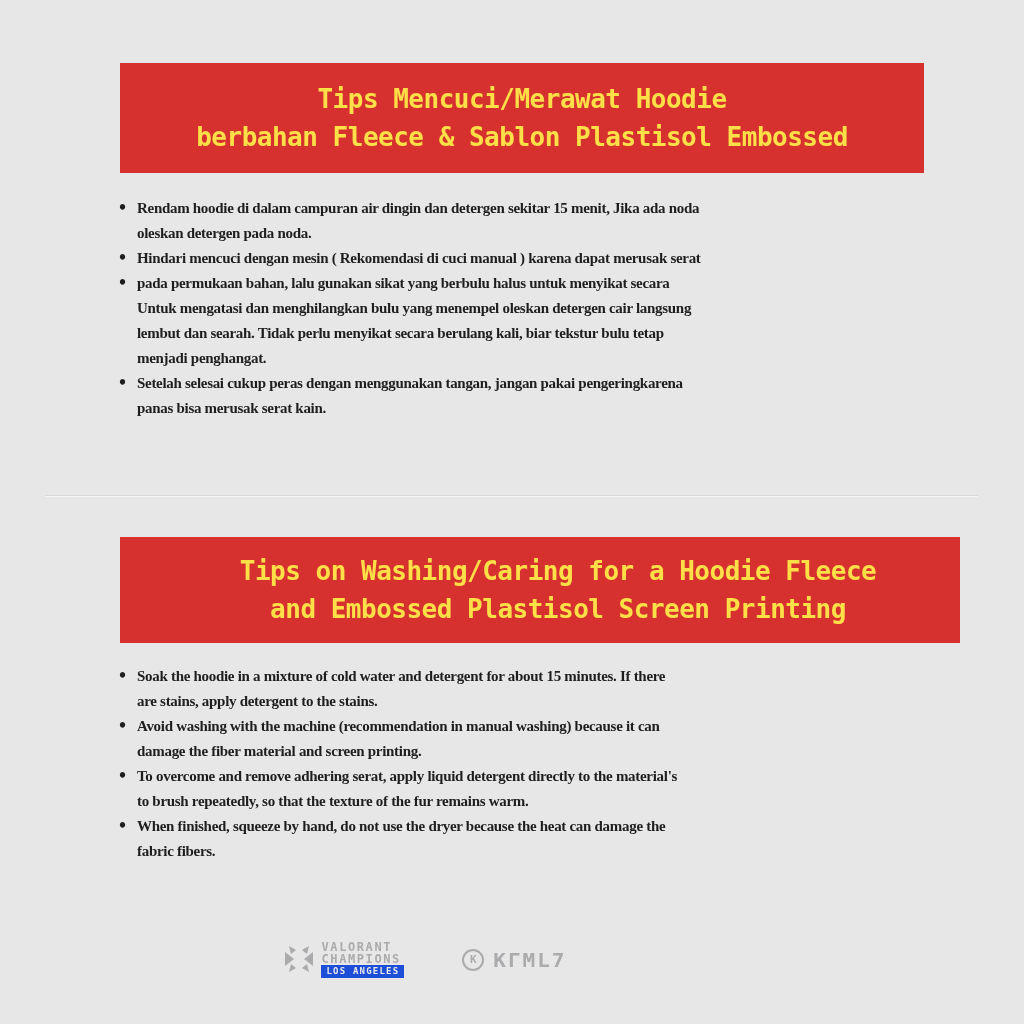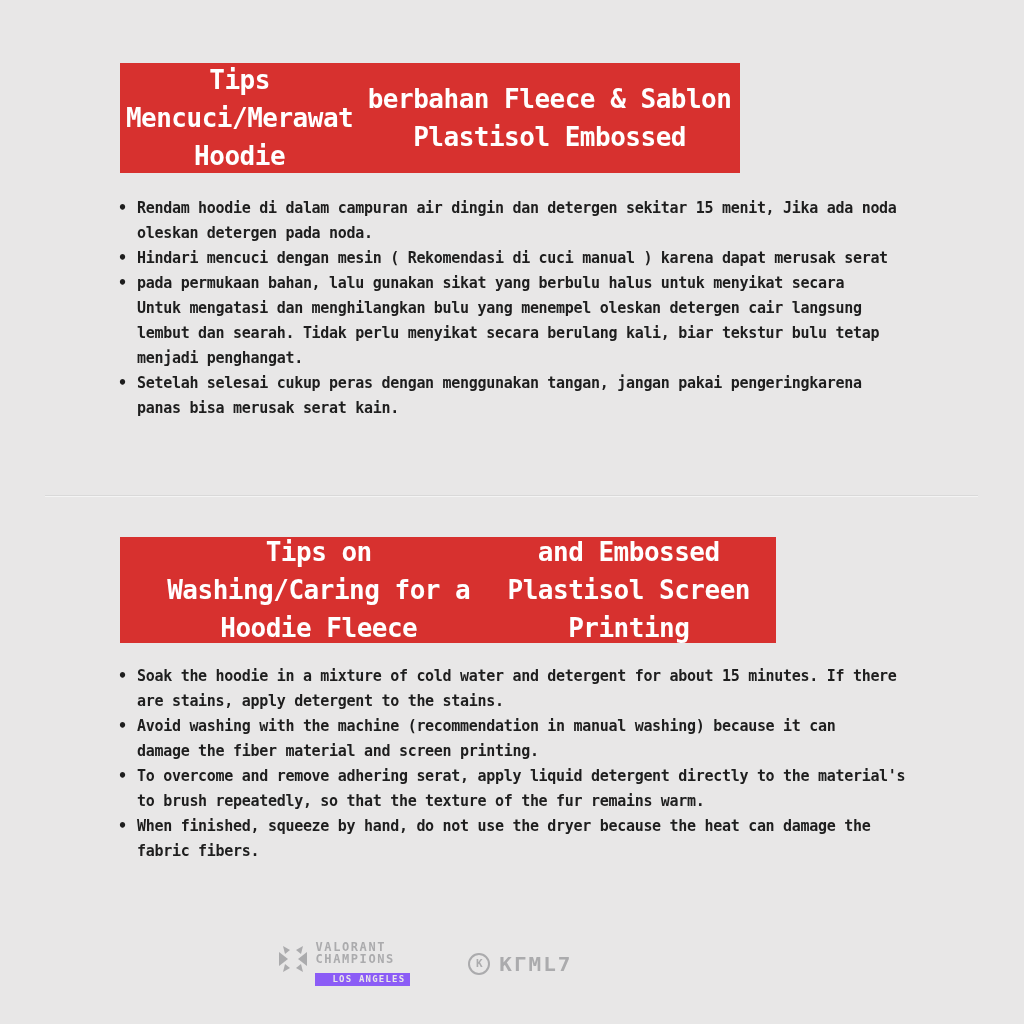--- a/index.html
+++ b/index.html
@@ -7,61 +7,61 @@
     width:1024px;height:1024px;
     background:#e8e7e7;
     font-family:"DejaVu Sans Mono", monospace;
     color:#1e1e1e;
     position:relative;
     overflow:hidden;
   }
   .page{position:relative;width:1024px;height:1024px;}
 
   .banner{
-    position:absolute;left:120px;width:620px;
-    background:#d7312f;color:#ffffff;
-    display:flex;flex-direction:row;justify-content:center;align-items:center;
+    position:absolute;left:120px;width:804px;
+    background:#d7312f;color:#fde047;
+    display:flex;flex-direction:column;justify-content:center;align-items:center;
     text-align:center;font-weight:700;
   }
   #banner-id{top:63px;height:110px;}
   #banner-en{top:537px;height:106px;padding-left:36px;}
   .banner .hline{font-size:26px;line-height:38px;letter-spacing:-0.5px;}
 
   .bullets{
     position:absolute;left:118px;width:812px;
     list-style:none;margin:0;padding:0;
   }
   #list-id{top:196px;}
   #list-en{top:664px;}
   .bullet{
     display:flex;gap:9px;
     font-size:15px;line-height:25px;font-weight:700;letter-spacing:-0.3px;
   }
   .dot{flex:0 0 10px;color:#1e1e1e;}
-  .btext{flex:1 1 auto;}
+  .btext{flex:1 1 auto;font-family:Liberation Serif, serif;}
   .bline{display:block;white-space:nowrap;}
 
   .divider{
     position:absolute;left:45px;top:495px;width:933px;height:1px;
     background:#d9d9d9;box-shadow:0 1px 0 #f4f4f4;
   }
 
   .footer{
     position:absolute;left:0;top:941px;width:852px;
     display:flex;justify-content:center;align-items:center;gap:58px;
     color:#ababad;
   }
   .valorant-lockup{display:flex;align-items:flex-start;gap:8px;}
   .vc-icon{margin-top:4px;}
   .vc-text{display:flex;flex-direction:column;}
   .vc-line{font-weight:700;font-size:12px;line-height:12px;letter-spacing:1.6px;color:#ababad;}
   .vc-badge{
-    margin-top:8px;background:#8b5cf6;color:#e8e7e7;
+    margin-top:0;background:#1d4ed8;color:#e8e7e7;
     font-size:9px;font-weight:700;letter-spacing:1.2px;
-    padding:1px 5px 2px 17px;width:max-content;
+    padding:1px 5px 2px 5px;width:max-content;
   }
   .krml-lockup{display:flex;align-items:center;gap:9px;}
   .k-circle{
     width:18px;height:18px;border:2px solid #ababad;border-radius:50%;
     display:flex;align-items:center;justify-content:center;
     font-size:11px;font-weight:700;color:#ababad;
   }
   .k-word{
     font-size:21px;font-weight:700;letter-spacing:2px;color:#ababad;
     transform:scaleY(0.95);

